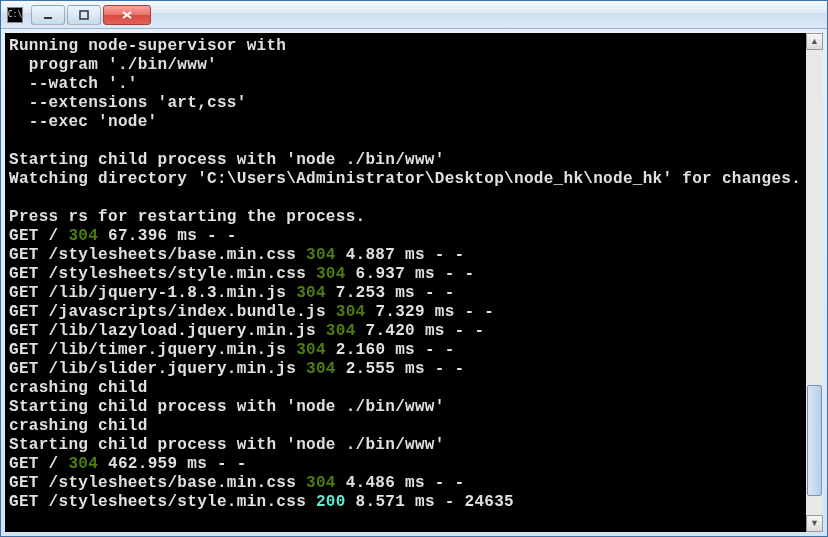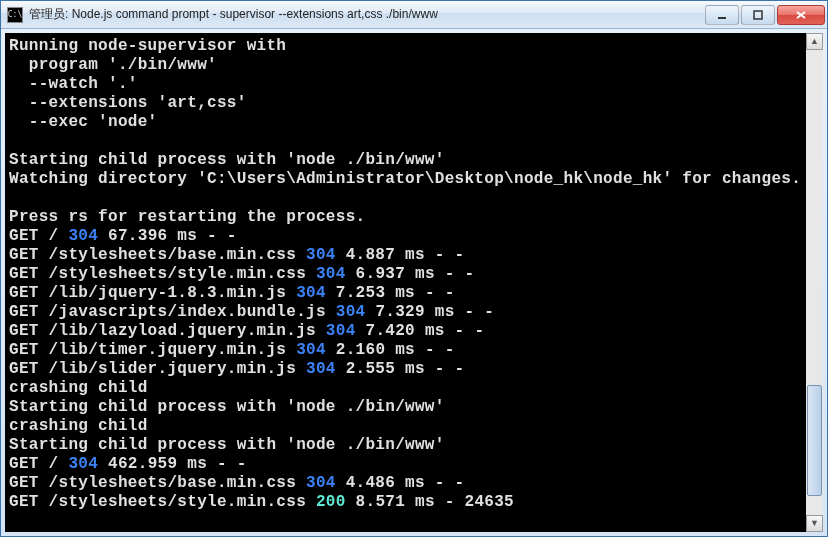--- a/index.html
+++ b/index.html
@@ -80,21 +80,21 @@
   .terminal {
     font-family: "Courier New", monospace;
     font-size: 16px;
     line-height: 19px;
     color: #e0e0e0;
     white-space: pre;
     padding: 4px 4px;
     letter-spacing: 0.3px;
     font-weight: bold;
   }
-  .c-304 { color: #3b82f6; }
+  .c-304 { color: #4d7c0f; }
   .c-200 { color: #5eead4; }
   .scrollbar {
     position: absolute;
     right: 0; top: 0; bottom: 0;
     width: 17px;
     background: #f0f0f0;
     display: flex;
     flex-direction: column;
   }
   .sb-btn {
@@ -120,21 +120,20 @@
     cursor: pointer;
   }
   .arrow { font-size: 9px; color:#555; line-height:1; }
 </style>
 </head>
 <body>
 
 <div class="window">
   <div class="titlebar">
     <div class="app-icon">C:\</div>
-    <div class="title-text">管理员: Node.js command prompt - supervisor  --extensions art,css ./bin/www</div>
     <div class="win-controls">
       <div class="win-btn min">
         <svg width="10" height="10">
             <rect x="1" y="7" width="8" height="2" fill="#333"></rect>
           </svg>
       </div>
       <div class="win-btn max">
         <svg width="10" height="10">
             <rect x="1" y="1" width="8" height="8" fill="none" stroke="#333" stroke-width="1.5"></rect>
           </svg>

